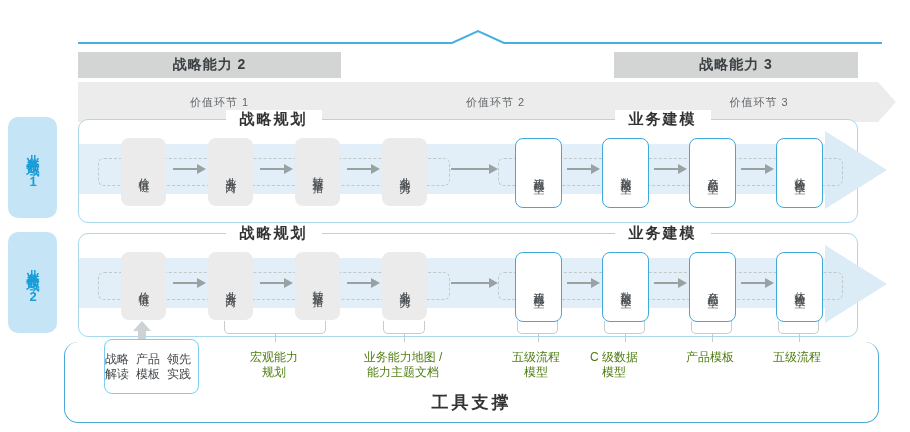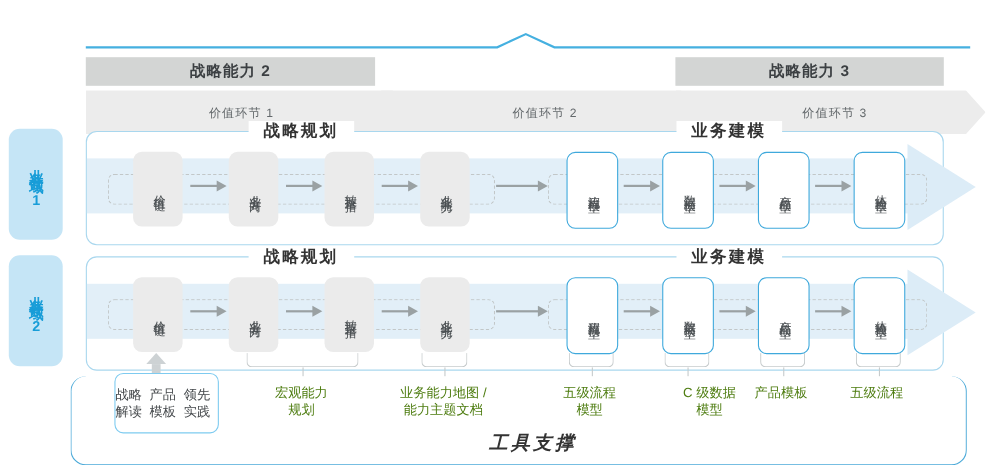--- a/index.html
+++ b/index.html
@@ -43,21 +43,21 @@
   .ann{position:absolute;top:350px;transform:translateX(-50%);text-align:center;font-size:12px;line-height:15px;color:#4d7c0f;white-space:nowrap;}
   .ann span{display:block;}
   .inputs-box{position:absolute;left:104px;top:339px;width:93px;height:53px;background:#fff;border:1.2px solid #7ecbf0;border-radius:8px;display:flex;flex-direction:row;align-items:center;justify-content:center;font-size:12px;line-height:15px;color:#44484b;z-index:3;}
   .inputs-box span{display:block;}
   .up-arrow{position:absolute;left:133px;top:321px;z-index:2;}
   .up-arrow .head{width:0;height:0;border-bottom:10px solid #cdd2d4;border-left:9px solid transparent;border-right:9px solid transparent;}
   .up-arrow .stem{width:8px;height:11px;background:#cdd2d4;margin:0 auto;}
 
   
   .tool-box{position:absolute;left:64px;top:342px;width:813px;height:80px;border:1.5px solid #4aa9d8;border-top:none;border-radius:14px;}
-  .tool-label{position:absolute;left:13px;bottom:8px;width:100%;text-align:center;font-size:17px;font-weight:bold;color:#333;letter-spacing:3px;font-style:italic;}
+  .tool-label{position:absolute;left:0;bottom:8px;width:100%;text-align:center;font-size:17px;font-weight:bold;color:#333;letter-spacing:3px;}
 </style>
 </head>
 <body>
 
 <div class="stage">
 
   <svg class="vision-line" width="810" height="18" viewBox="0 0 810 18">
     <polyline points="3,15 377,15 403,3 429,15 807,15" fill="none" stroke="#45b0e0" stroke-width="2"></polyline>
   </svg>
 
@@ -182,21 +182,21 @@
     <span>规划</span>
   </div>
   <div class="ann" style="left:403px">
     <span>业务能力地图 /</span>
     <span>能力主题文档</span>
   </div>
   <div class="ann" style="left:536px">
     <span>五级流程</span>
     <span>模型</span>
   </div>
-  <div class="ann" style="left:645px">
+  <div class="ann" style="left:614px">
     <span>C 级数据</span>
     <span>模型</span>
   </div>
   <div class="ann" style="left:710px">
     <span>产品模板</span>
     <span></span>
   </div>
   <div class="ann" style="left:797px">
     <span>五级流程</span>
     <span></span>

